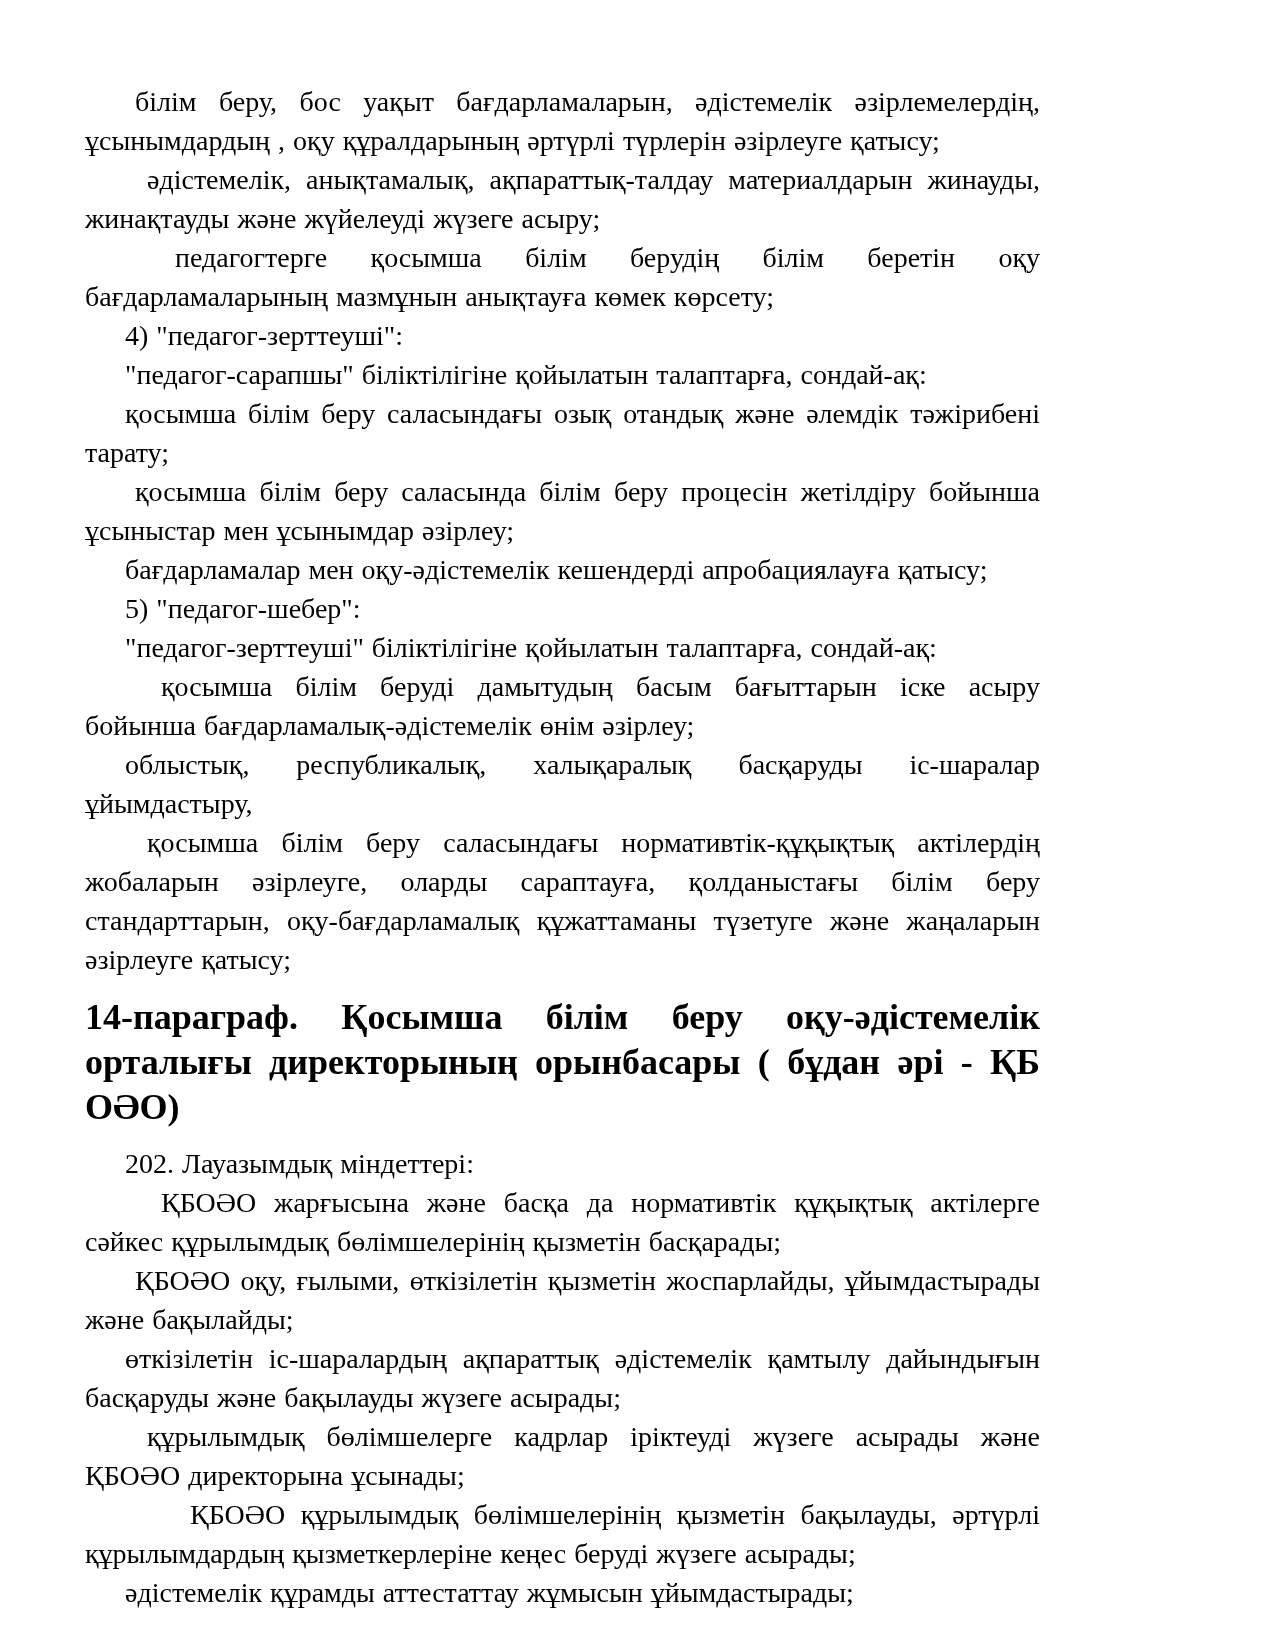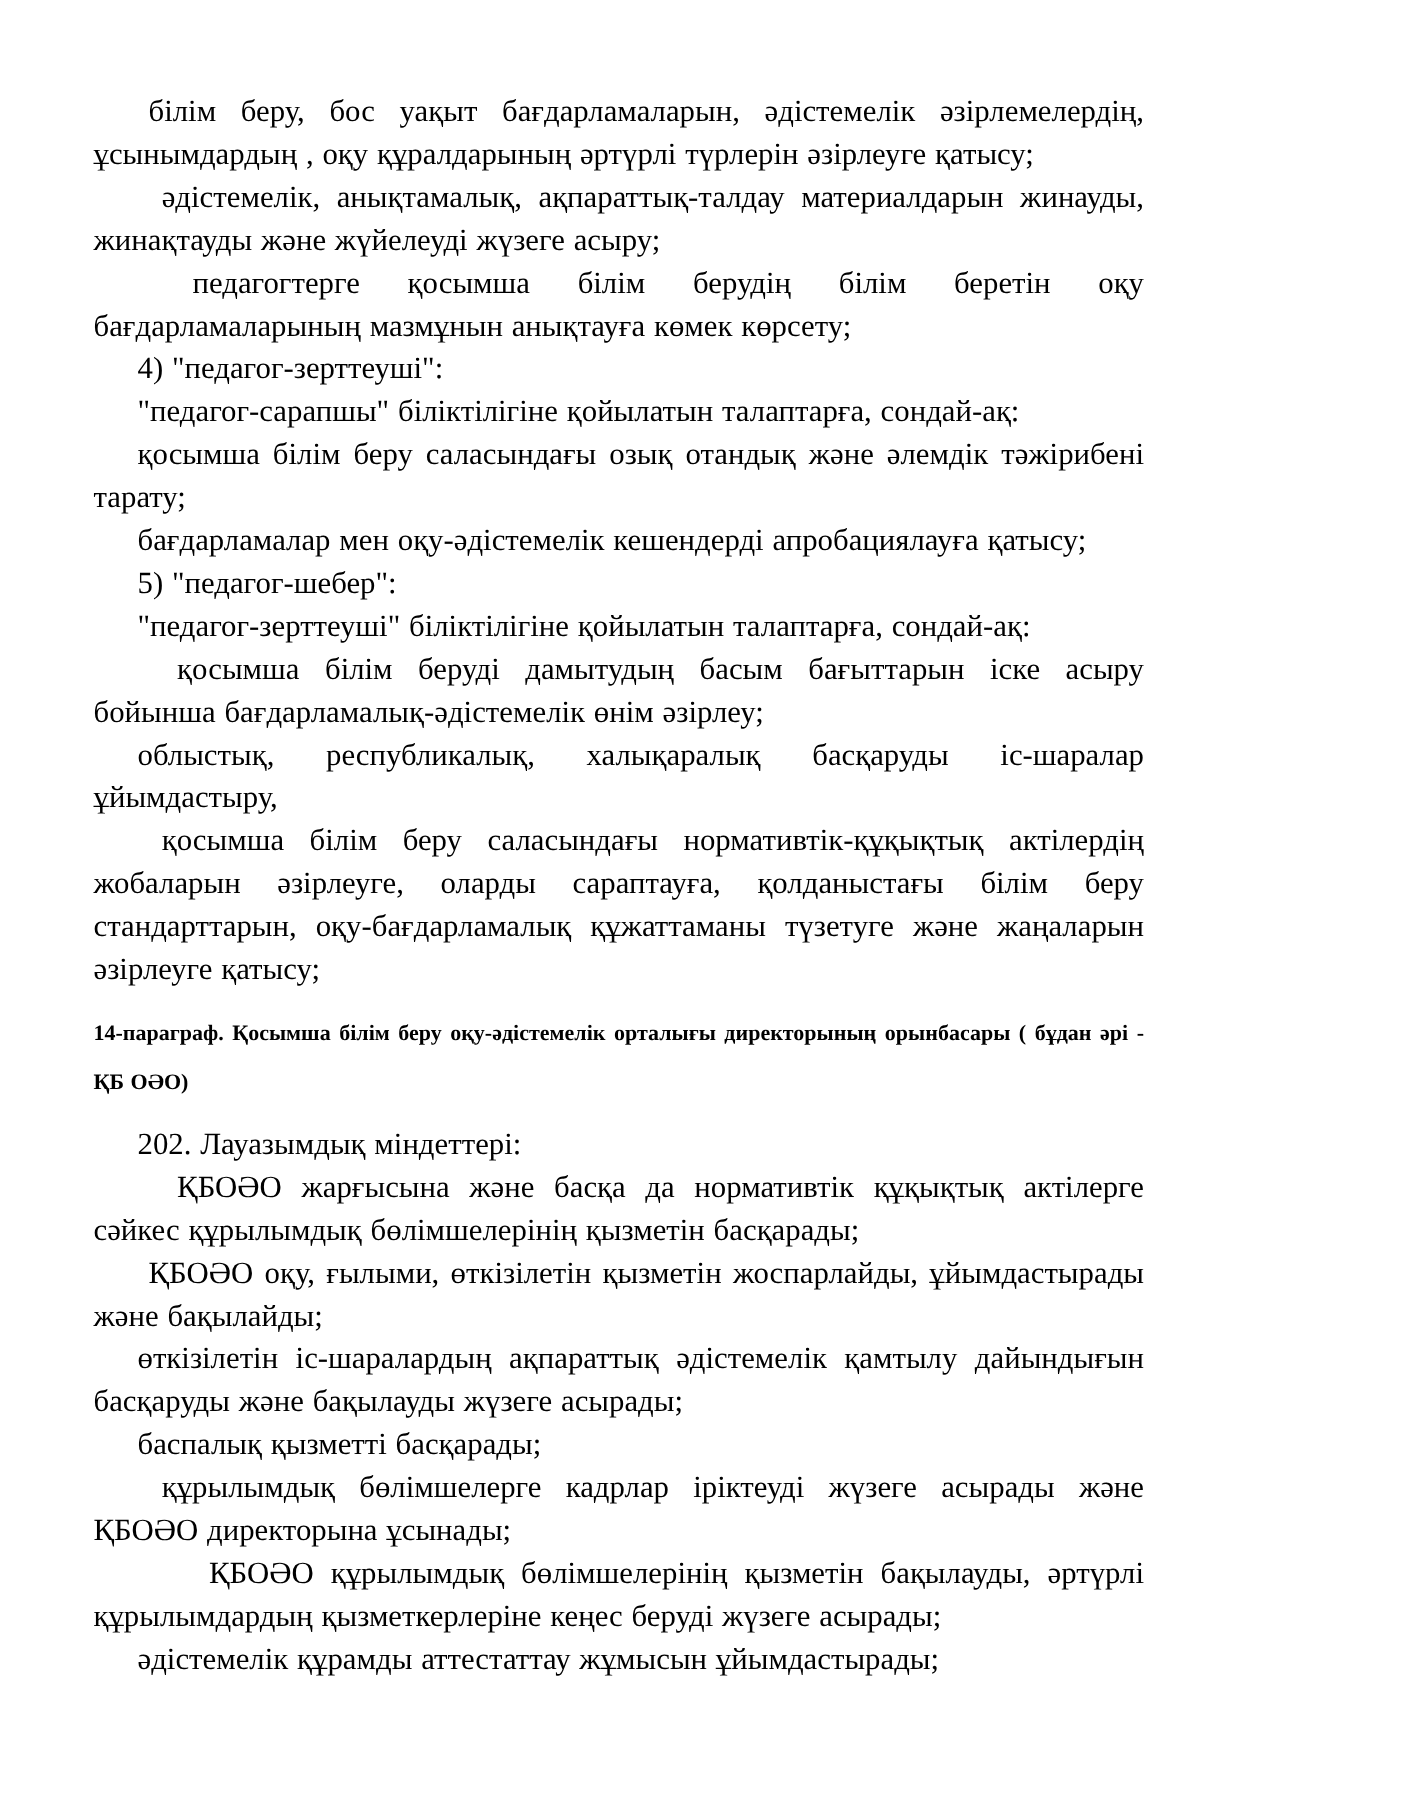--- a/index.html
+++ b/index.html
@@ -24,21 +24,21 @@
   .doc p {
     margin: 0;
     padding: 0;
     font-size: 28px;
     line-height: 39px;
     text-align: justify;
     word-spacing: 1px;
   }
   .doc p.heading {
     font-weight: bold;
-    font-size: 20px;
+    font-size: 36px;
     line-height: 45px;
     margin: 16px 0 14px 0;
     text-indent: 0;
   }
   .i40  { text-indent: 40px; }
   .i50  { text-indent: 50px; }
   .i60  { text-indent: 62px; }
   .i75  { text-indent: 76px; }
   .i90  { text-indent: 90px; }
   .i105 { text-indent: 105px; }
@@ -47,29 +47,29 @@
 <body>
 
 <div class="page">
   <div class="doc">
     <p class="i50">білім беру, бос уақыт бағдарламаларын, әдістемелік әзірлемелердің, ұсынымдардың , оқу құралдарының әртүрлі түрлерін әзірлеуге қатысу;</p>
     <p class="i60">әдістемелік, анықтамалық, ақпараттық-талдау материалдарын жинауды, жинақтауды және жүйелеуді жүзеге асыру;</p>
     <p class="i90">педагогтерге қосымша білім берудің білім беретін оқу бағдарламаларының мазмұнын анықтауға көмек көрсету;</p>
     <p class="i40">4) "педагог-зерттеуші":</p>
     <p class="i40">"педагог-сарапшы" біліктілігіне қойылатын талаптарға, сондай-ақ:</p>
     <p class="i40">қосымша білім беру саласындағы озық отандық және әлемдік тәжірибені тарату;</p>
+    <p class="i50">қосымша білім беру саласында білім беру процесін жетілдіру бойынша ұсыныстар мен ұсынымдар әзірлеу;</p>
     <p class="i40">бағдарламалар мен оқу-әдістемелік кешендерді апробациялауға қатысу;</p>
     <p class="i40">5) "педагог-шебер":</p>
     <p class="i40">"педагог-зерттеуші" біліктілігіне қойылатын талаптарға, сондай-ақ:</p>
     <p class="i75">қосымша білім беруді дамытудың басым бағыттарын іске асыру бойынша бағдарламалық-әдістемелік өнім әзірлеу;</p>
     <p class="i40">облыстық, республикалық, халықаралық басқаруды іс-шаралар ұйымдастыру,</p>
     <p class="i60">қосымша білім беру саласындағы нормативтік-құқықтық актілердің жобаларын әзірлеуге, оларды сараптауға, қолданыстағы білім беру стандарттарын, оқу-бағдарламалық құжаттаманы түзетуге және жаңаларын әзірлеуге қатысу;</p>
     <p class="heading">14-параграф. Қосымша білім беру оқу-әдістемелік орталығы директорының орынбасары ( бұдан әрі - ҚБ ОӘО)</p>
     <p class="i40">202. Лауазымдық міндеттері:</p>
     <p class="i75">ҚБОӘО жарғысына және басқа да нормативтік құқықтық актілерге сәйкес құрылымдық бөлімшелерінің қызметін басқарады;</p>
     <p class="i50">ҚБОӘО оқу, ғылыми, өткізілетін қызметін жоспарлайды, ұйымдастырады және бақылайды;</p>
     <p class="i40">өткізілетін іс-шаралардың ақпараттық әдістемелік қамтылу дайындығын басқаруды және бақылауды жүзеге асырады;</p>
-    <p class="i40">баспалық қызметті басқарады;</p>
     <p class="i60">құрылымдық бөлімшелерге кадрлар іріктеуді жүзеге асырады және ҚБОӘО директорына ұсынады;</p>
     <p class="i105">ҚБОӘО құрылымдық бөлімшелерінің қызметін бақылауды, әртүрлі құрылымдардың қызметкерлеріне кеңес беруді жүзеге асырады;</p>
     <p class="i40">әдістемелік құрамды аттестаттау жұмысын ұйымдастырады;</p>
   </div>
 </div>
 
 </body></html>

